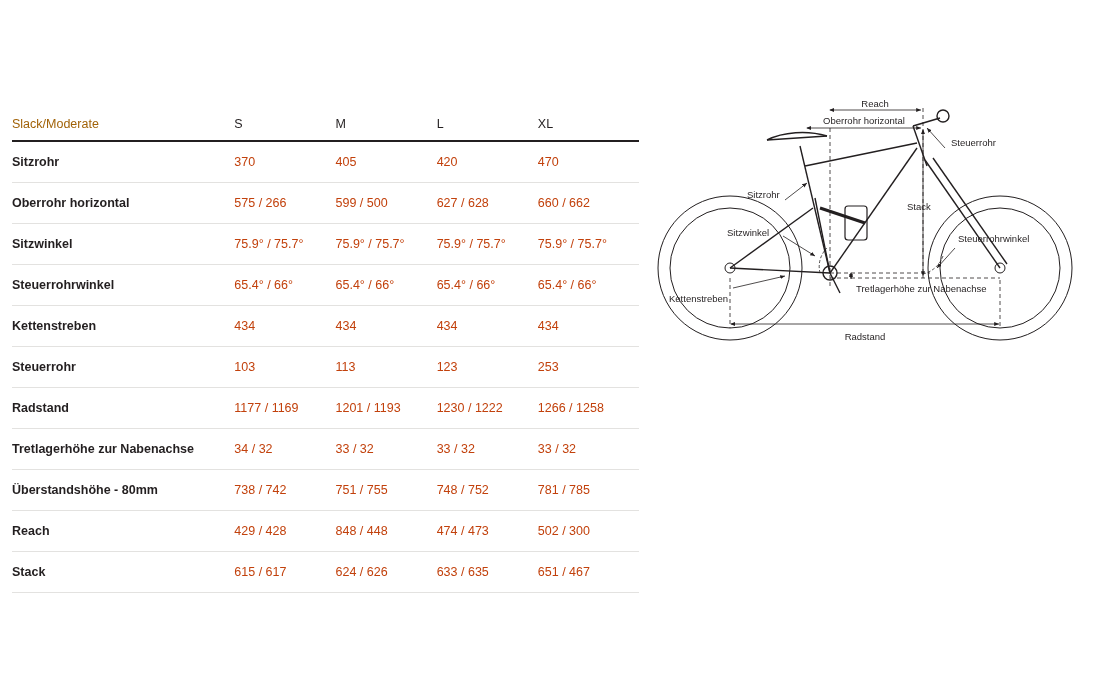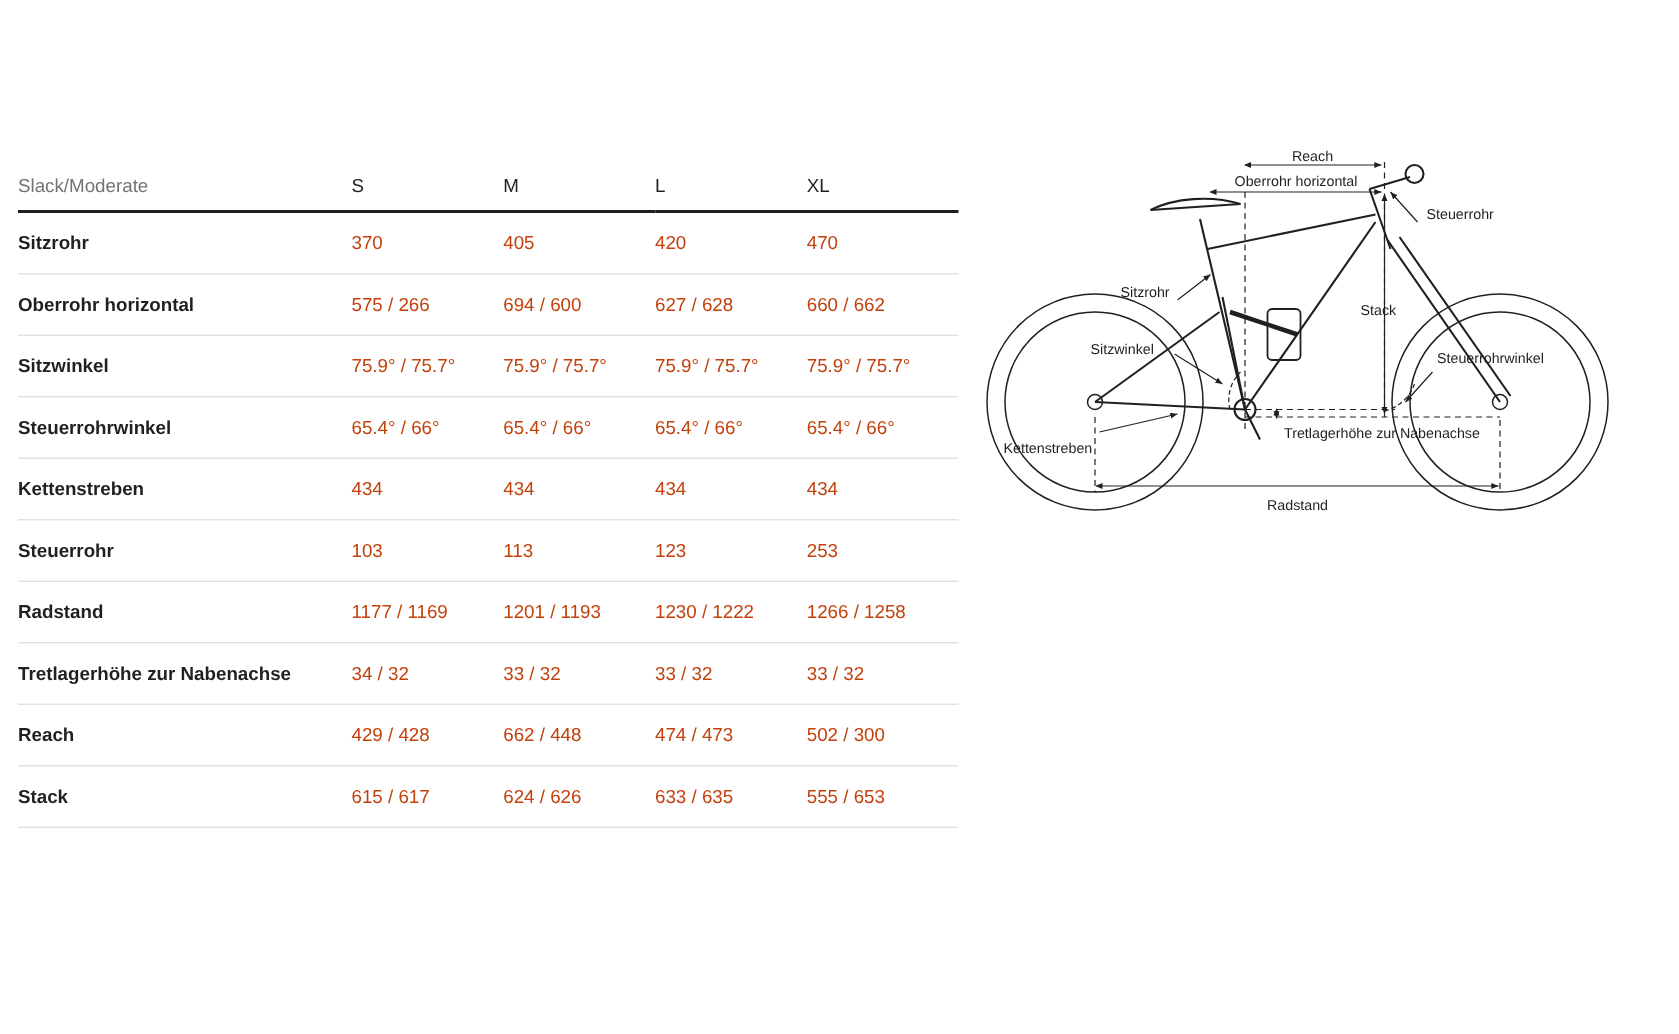--- a/index.html
+++ b/index.html
@@ -33,21 +33,21 @@
     vertical-align: middle;
     font-weight: normal;
   }
   #geometry-table thead th {
     height: 32px;
     border-bottom: 2px solid #231f20;
     color: #231f20;
     font-weight: normal;
   }
   #geometry-table thead th.corner-label {
-    color: #737373;
+    color: #a16207;
     font-size: 12.5px;
   }
   #geometry-table tbody tr {
     border-bottom: 1px solid #e3e2e0;
   }
   #geometry-table tbody td.row-label {
     font-weight: bold;
     font-size: 12.5px;
     color: #231f20;
   }
@@ -100,21 +100,21 @@
     <tr>
       <td class="row-label">Sitzrohr</td>
       <td class="value">370</td>
       <td class="value">405</td>
       <td class="value">420</td>
       <td class="value">470</td>
     </tr>
     <tr>
       <td class="row-label">Oberrohr horizontal</td>
       <td class="value">575 / 266</td>
-      <td class="value">694 / 600</td>
+      <td class="value">599 / 500</td>
       <td class="value">627 / 628</td>
       <td class="value">660 / 662</td>
     </tr>
     <tr>
       <td class="row-label">Sitzwinkel</td>
       <td class="value">75.9° / 75.7°</td>
       <td class="value">75.9° / 75.7°</td>
       <td class="value">75.9° / 75.7°</td>
       <td class="value">75.9° / 75.7°</td>
     </tr>
@@ -147,32 +147,39 @@
       <td class="value">1266 / 1258</td>
     </tr>
     <tr>
       <td class="row-label">Tretlagerhöhe zur Nabenachse</td>
       <td class="value">34 / 32</td>
       <td class="value">33 / 32</td>
       <td class="value">33 / 32</td>
       <td class="value">33 / 32</td>
     </tr>
     <tr>
+      <td class="row-label">Überstandshöhe - 80mm</td>
+      <td class="value">738 / 742</td>
+      <td class="value">751 / 755</td>
+      <td class="value">748 / 752</td>
+      <td class="value">781 / 785</td>
+    </tr>
+    <tr>
       <td class="row-label">Reach</td>
       <td class="value">429 / 428</td>
-      <td class="value">662 / 448</td>
+      <td class="value">848 / 448</td>
       <td class="value">474 / 473</td>
       <td class="value">502 / 300</td>
     </tr>
     <tr>
       <td class="row-label">Stack</td>
       <td class="value">615 / 617</td>
       <td class="value">624 / 626</td>
       <td class="value">633 / 635</td>
-      <td class="value">555 / 653</td>
+      <td class="value">651 / 467</td>
     </tr>
   </tbody>
 </table>
 
 <div id="bike-diagram">
   <svg width="452" height="300" viewBox="0 0 452 300" xmlns="http://www.w3.org/2000/svg">
     <defs>
       <marker id="arrHead" markerWidth="7" markerHeight="7" refX="6" refY="2.5" orient="auto">
         <path d="M0,0 L6,2.5 L0,5 z" fill="#231f20"></path>
       </marker>

